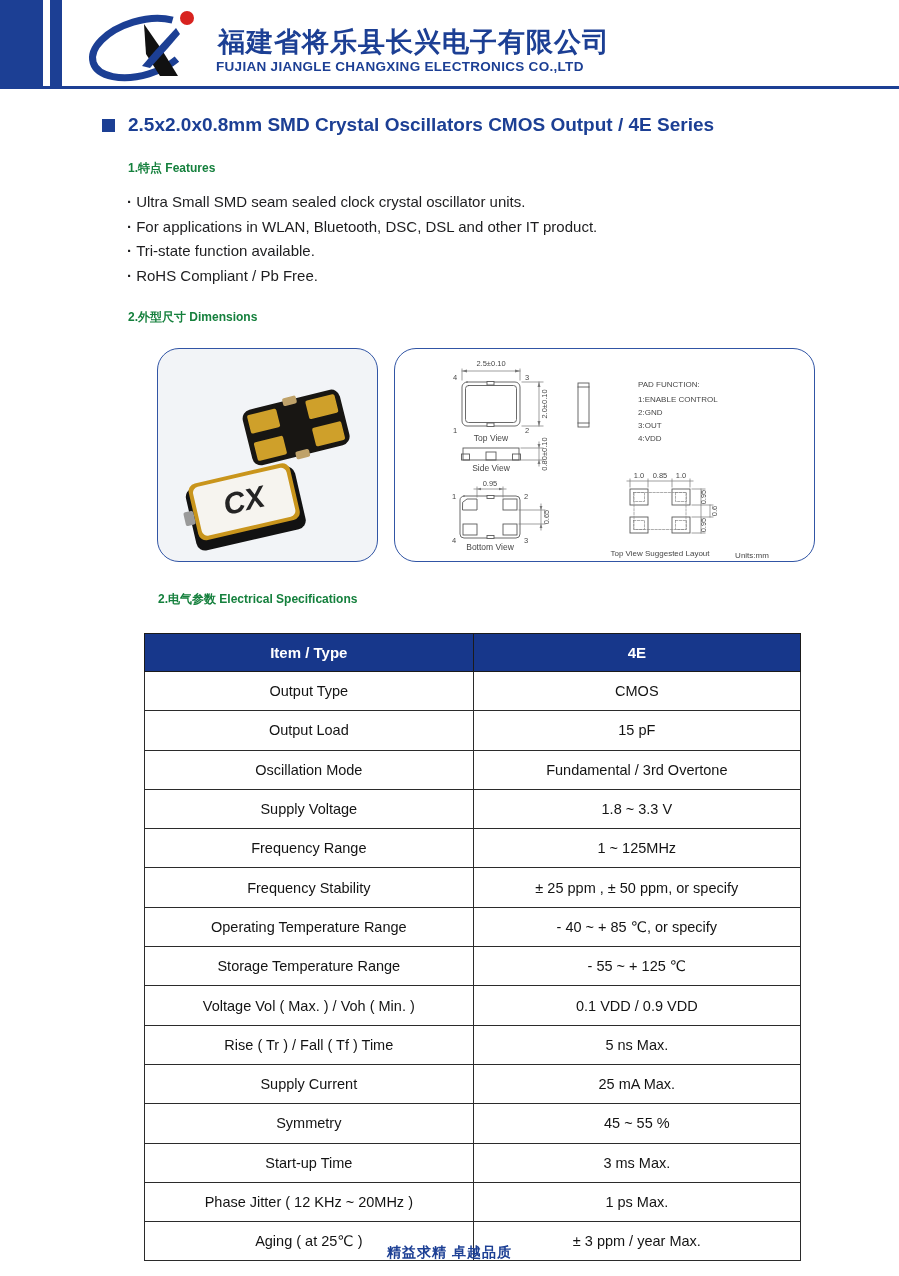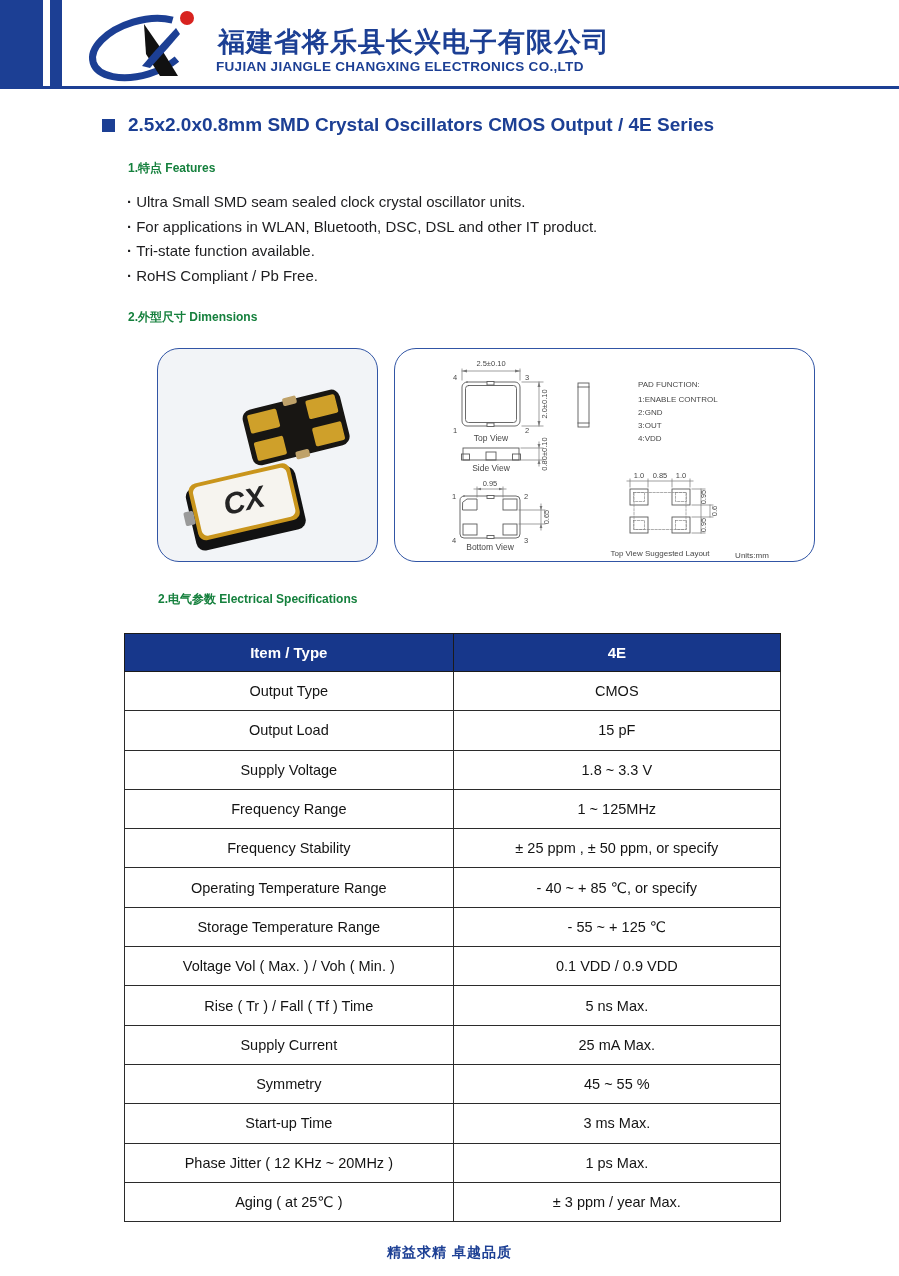--- a/index.html
+++ b/index.html
@@ -26,21 +26,21 @@
   .features-list{position:absolute;top:190px;left:127px;width:680px;color:#1d1d1f;font-size:15px;line-height:24.6px;}
   .feature-item::before{content:"\00B7\00A0";font-weight:bold;}
 
   
   .dim-box{position:absolute;border:1.6px solid #3155a5;border-radius:22px;background:#fff;margin-left:29px;}
   #photo-box{top:348px;left:128px;width:219px;height:212px;background:#f2f4f7;overflow:hidden;}
   #draw-box{top:348px;left:365px;width:419px;height:212px;}
   .dim-box svg{display:block;}
 
   
-  .spec-table{position:absolute;top:633px;left:124px;width:657px;border-collapse:collapse;table-layout:fixed;}
+  .spec-table{position:absolute;top:633px;left:144px;width:657px;border-collapse:collapse;table-layout:fixed;}
   .spec-table th{background:#17378b;color:#fff;font-size:15px;font-weight:bold;height:35px;border:1px solid #1b1b1b;}
   .spec-table td{color:#141414;font-size:14.5px;text-align:center;height:36.3px;border:1px solid #2b2b2b;background:#fff;}
 
   .footer-slogan{position:absolute;top:1244px;left:0;width:899px;text-align:center;font-size:14px;font-weight:bold;color:#1c3f94;letter-spacing:1px;}
 
   .draw-text{fill:#474747;font-family:"Liberation Sans",sans-serif;}
 </style>
 </head>
 <body>
 
@@ -246,20 +246,24 @@
     <tbody id="spec-rows">
         <tr>
           <td>Output Type</td>
           <td>CMOS</td>
         </tr>
         <tr>
           <td>Output Load</td>
           <td>15 pF</td>
         </tr>
         <tr>
+          <td>Oscillation Mode</td>
+          <td>Fundamental / 3rd Overtone</td>
+        </tr>
+        <tr>
           <td>Supply Voltage</td>
           <td>1.8 ~ 3.3 V</td>
         </tr>
         <tr>
           <td>Frequency Range</td>
           <td>1 ~ 125MHz</td>
         </tr>
         <tr>
           <td>Frequency Stability</td>
           <td>± 25 ppm , ± 50 ppm, or specify</td>

